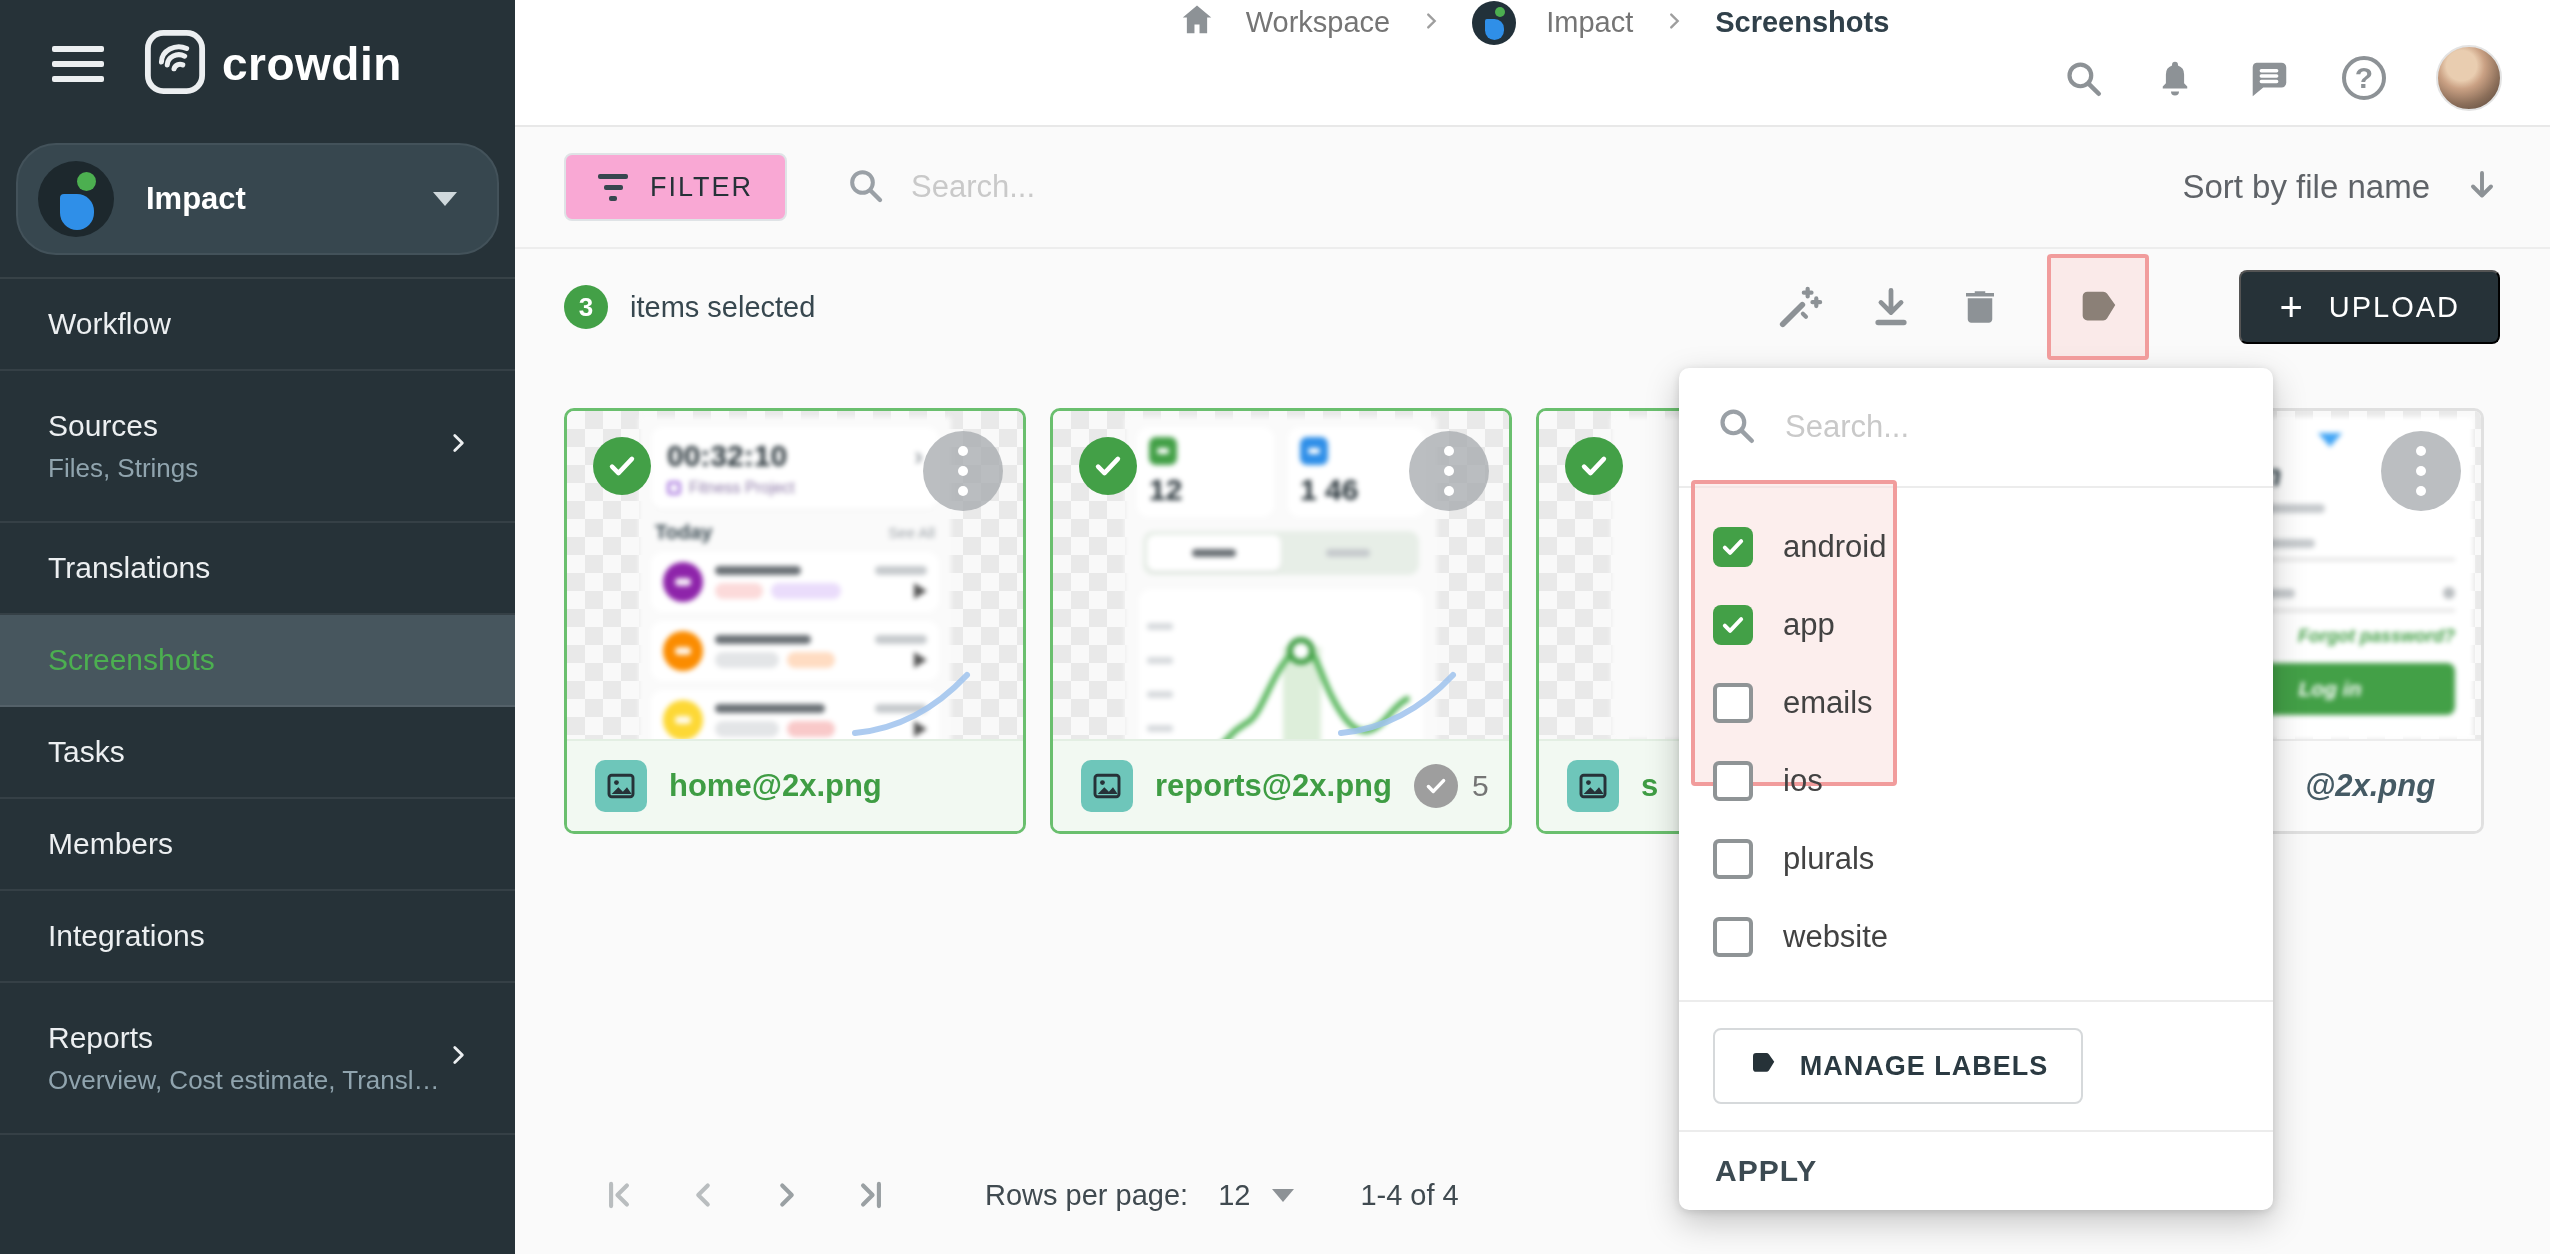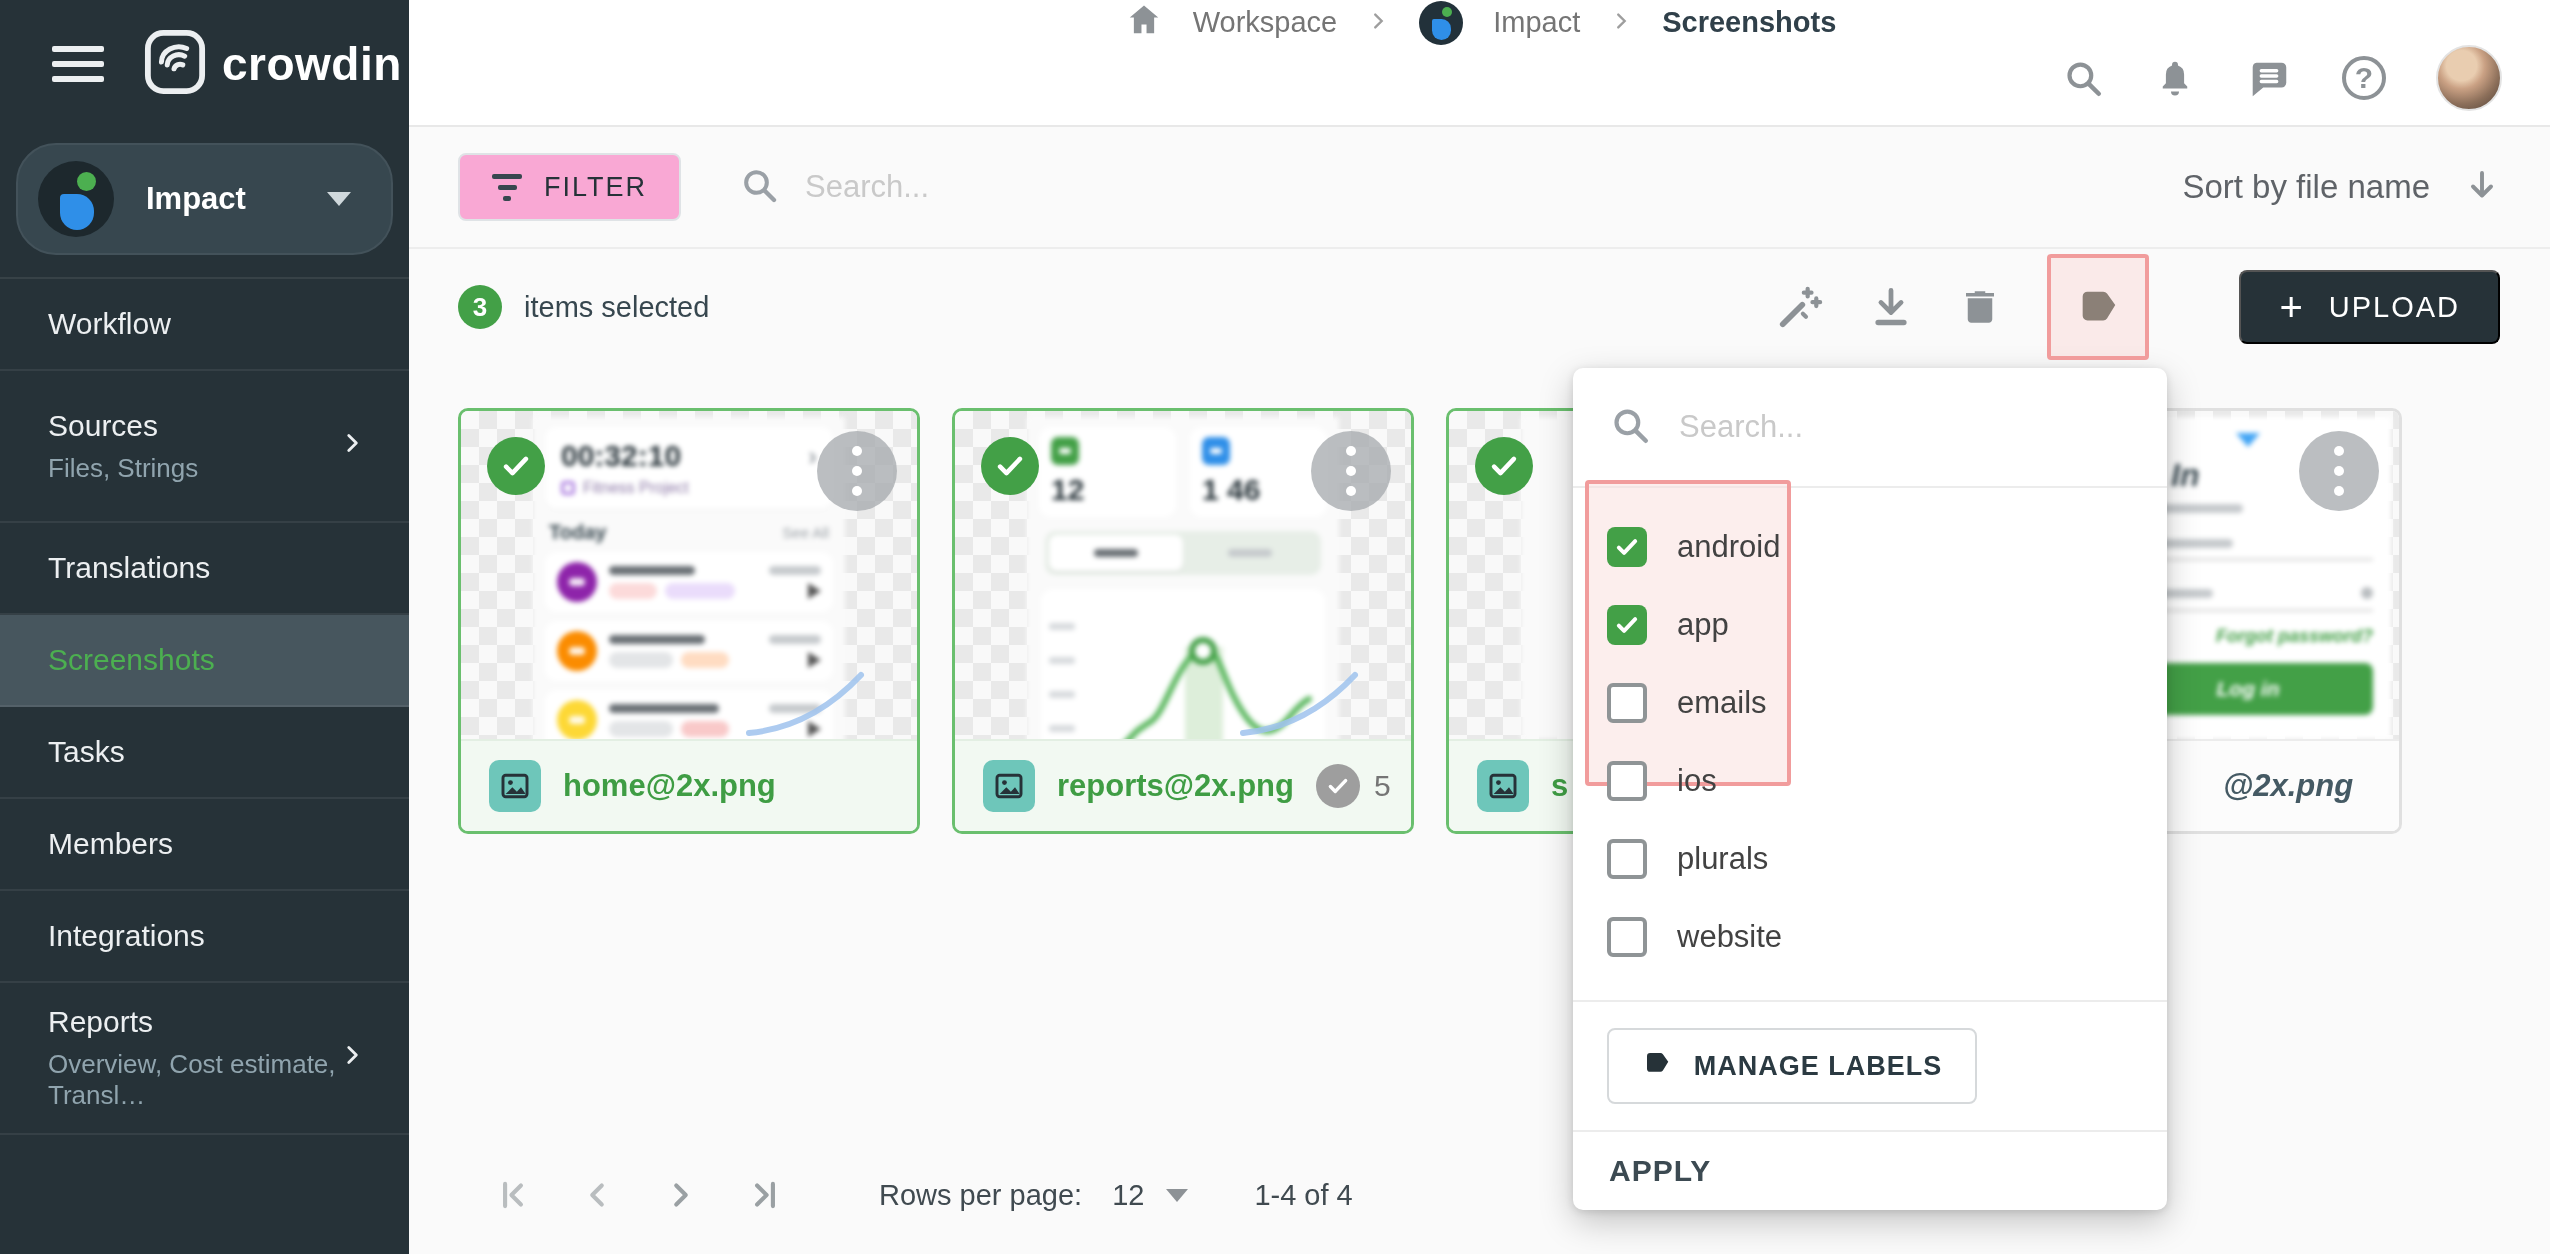--- a/index.html
+++ b/index.html
@@ -1,21 +1,21 @@
 <!DOCTYPE html>
 <html><head>
 <meta charset="utf-8">
 <style>
   *{box-sizing:border-box;margin:0;padding:0;}
   html,body{width:2550px;height:1254px;overflow:hidden;}
   body{font-family:"Liberation Sans",sans-serif;background:#fafafa;color:#37474f;}
   .app{display:flex;width:2550px;height:1254px;}
 
   
-  .sidebar{width:409px;flex-shrink:0;background:#263238;display:flex;flex-direction:column;}
+  .sidebar{width:515px;flex-shrink:0;background:#263238;display:flex;flex-direction:column;}
   .side-top{height:127px;display:flex;align-items:center;padding-left:52px;}
   .hamburger{width:52px;display:flex;flex-direction:column;gap:9px;cursor:pointer;}
   .hamburger span{display:block;height:6px;border-radius:2px;background:#eceff1;}
   .brand{display:flex;align-items:center;gap:16px;margin-left:40px;}
   .brand-name{font-size:46px;font-weight:700;color:#fff;letter-spacing:.5px;}
   .project-pill{margin:16px 16px 0 16px;height:112px;background:#37474f;border:2px solid #43525a;
     border-radius:40px;display:flex;align-items:center;padding:0 40px 0 20px;cursor:pointer;}
   .p-avatar{width:76px;height:76px;border-radius:50%;background:#1d282d;position:relative;flex-shrink:0;}
   .p-avatar .dot{position:absolute;left:39px;top:11px;width:19px;height:19px;border-radius:50%;background:#4caf50;}
   .p-avatar .drop{position:absolute;left:22px;top:33px;width:34px;height:36px;background:#2f8fe8;border-radius:4px 17px 17px 17px;}
@@ -64,21 +64,21 @@
     display:flex;align-items:center;justify-content:center;}
   .sel-text{font-size:29px;color:#37474f;margin-left:22px;}
   .tool-icons{margin-left:auto;display:flex;align-items:center;gap:46px;}
   .tbtn{cursor:pointer;display:flex;align-items:center;justify-content:center;}
   .ann-tag{border:4px solid #f19c9c;background:rgba(250,221,219,.55);border-radius:4px;padding:26px 24px;z-index:60;}
   .upload-btn{margin-left:44px;height:74px;padding:0 38px;background:#263238;border-radius:8px;color:#fff;
     display:flex;align-items:center;gap:24px;font-size:29px;letter-spacing:2px;font-weight:500;cursor:pointer;}
   .plus{font-size:40px;font-weight:400;line-height:1;}
 
   
-  .cards{position:absolute;top:281px;left:49px;display:flex;gap:32px;}
+  .cards{position:absolute;top:281px;left:49px;display:flex;gap:24px;}
   .card{width:462px;height:426px;border:3px solid #6abf6e;border-radius:10px;background:#fff;position:relative;
     display:flex;flex-direction:column;overflow:hidden;cursor:pointer;}
   .card.unselected{border-color:#e0e0e0;font-style:italic;}
   .card-img{flex:1;position:relative;overflow:hidden;
     background:repeating-conic-gradient(#e9e9e9 0% 25%,#f9f9f9 0% 50%) 0 0/36px 36px;}
   .card-foot{height:92px;background:#f2f9f2;border-top:2px solid #e3efe3;display:flex;align-items:center;padding:0 28px;gap:22px;}
   .card.unselected .card-foot{background:#fcfcfc;border-top:2px solid #ececec;}
   .thumb{width:52px;height:52px;border-radius:10px;background:#6ec6ba;display:flex;align-items:center;justify-content:center;flex-shrink:0;}
   .fname{font-size:31px;font-weight:700;color:#3f9d44;white-space:nowrap;}
   .card.unselected .fname{color:#455a64;}

